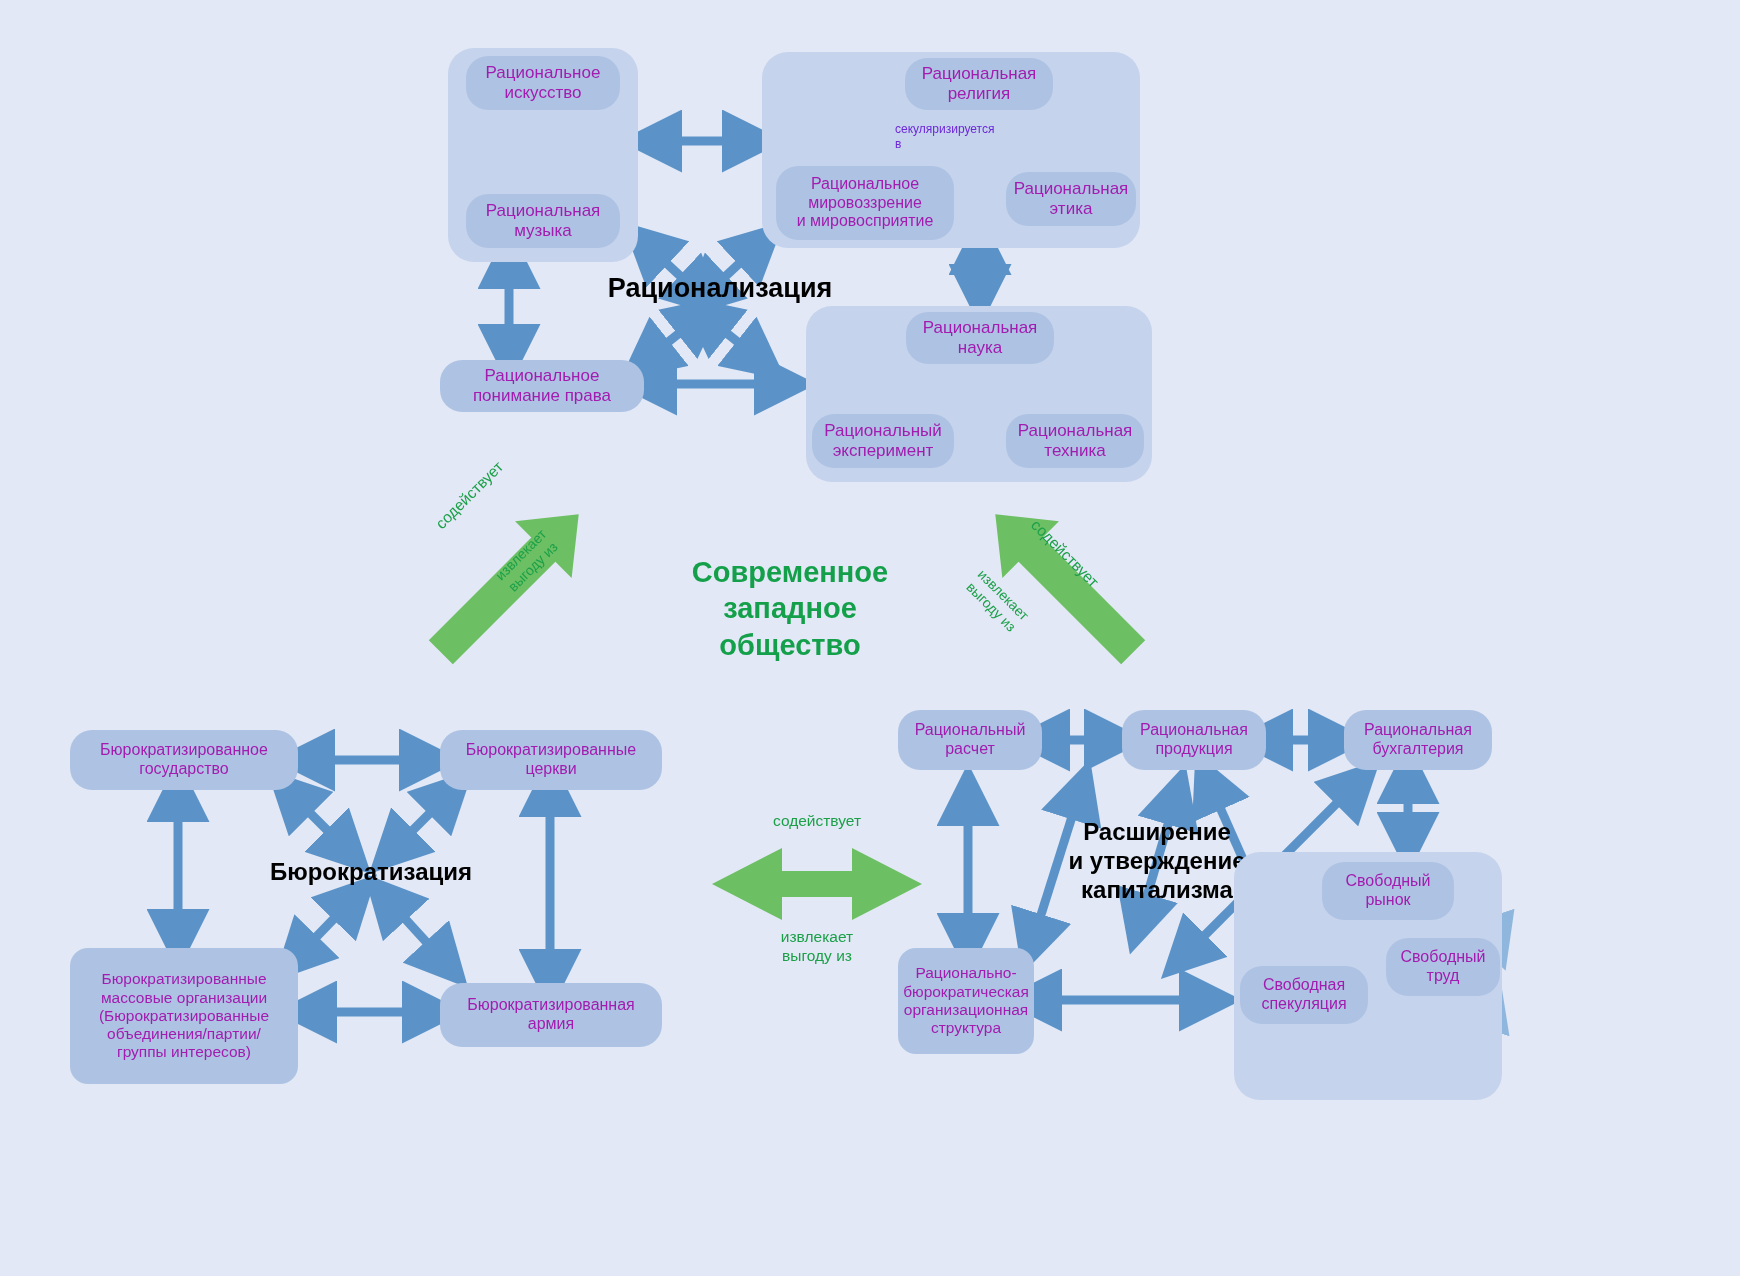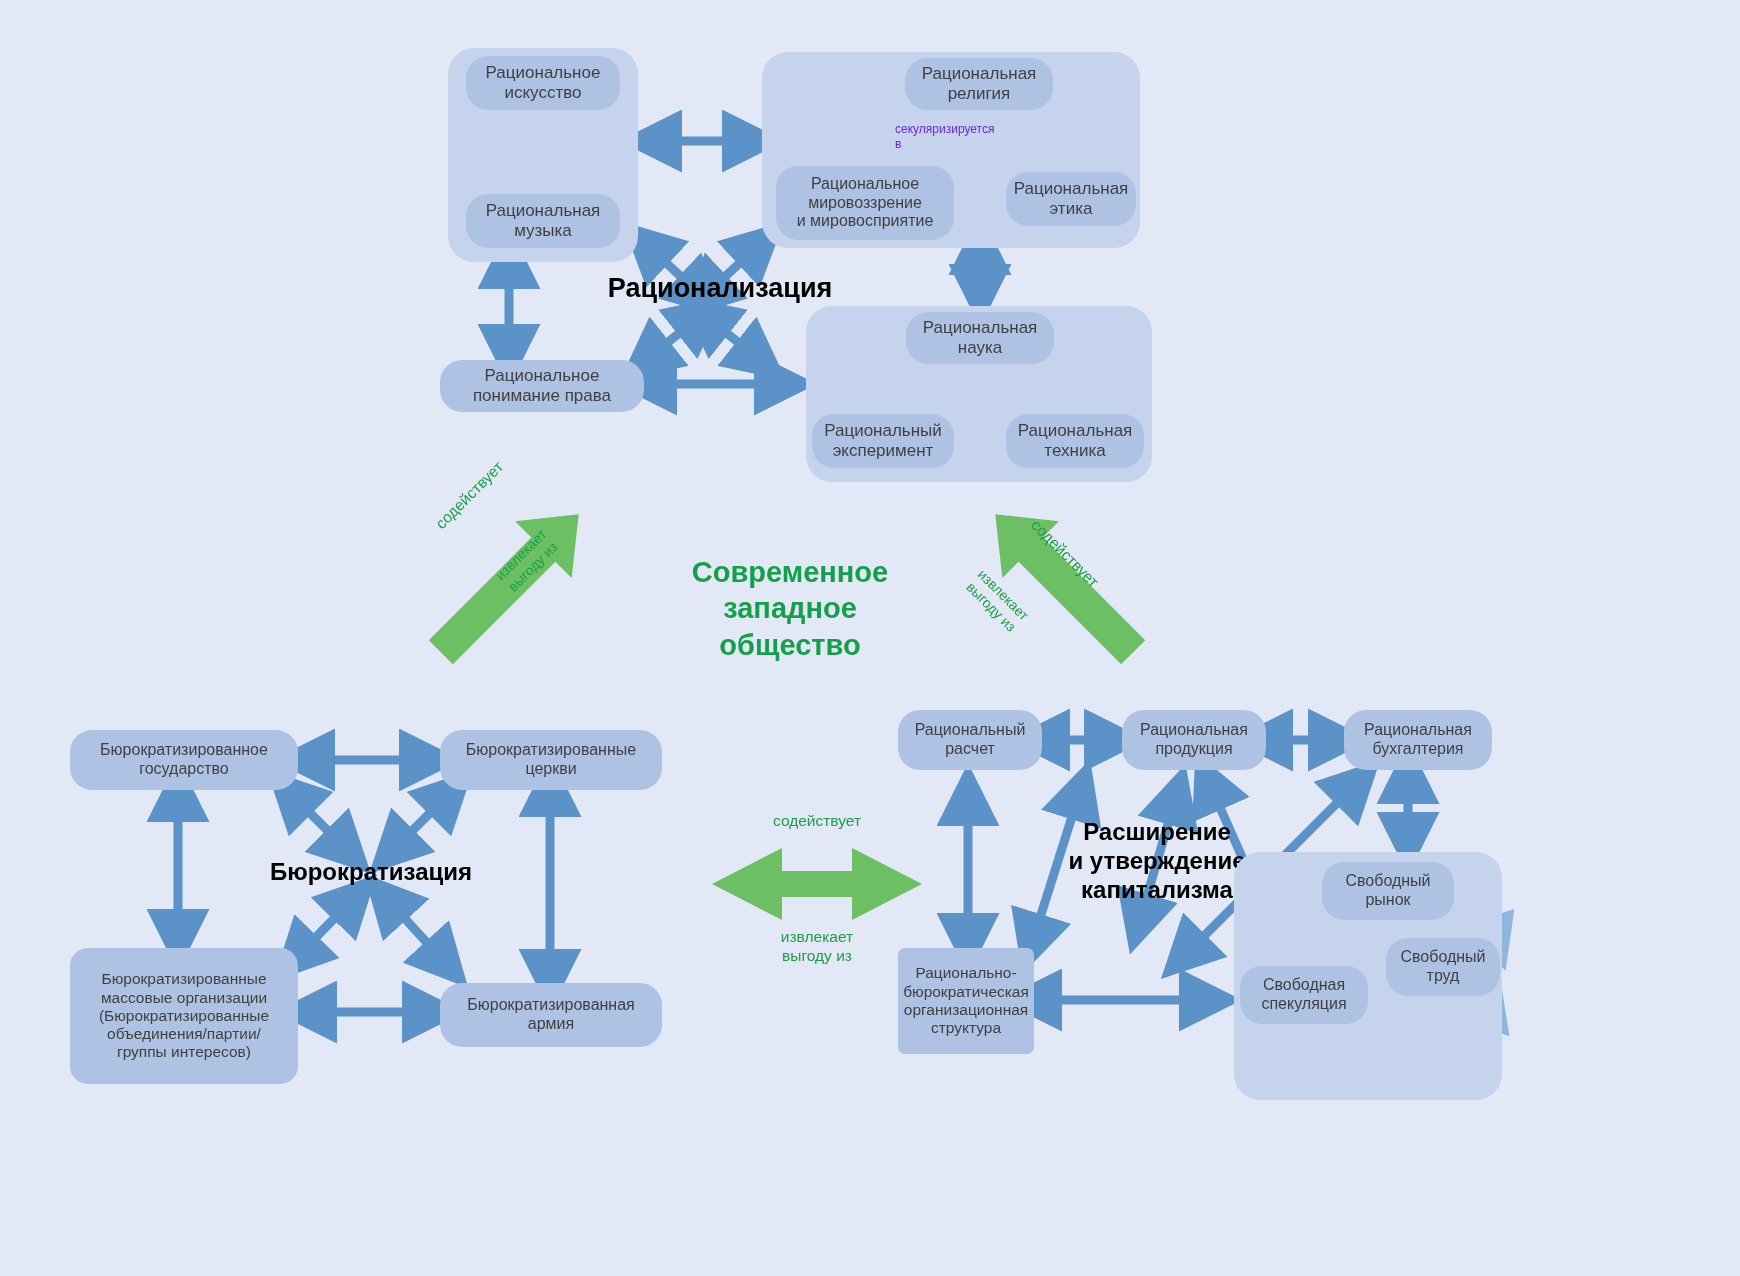--- a/index.html
+++ b/index.html
@@ -5,21 +5,21 @@
   html,body{margin:0;padding:0;background:#fff;}
   body{font-family:"Liberation Sans","DejaVu Sans",sans-serif;}
   #stage{position:relative;width:1740px;height:1276px;background:#e2e8f5;overflow:hidden;}
   #svg-layer{position:absolute;left:0;top:0;width:1740px;height:1276px;}
 
   .group-box{position:absolute;background:#c5d3ec;border-radius:26px;}
 
   .node{
     position:absolute;background:#aec3e3;border-radius:22px;
     display:flex;align-items:center;justify-content:center;text-align:center;
-    color:#404040;line-height:1.18;box-sizing:border-box;padding:4px 8px;
+    color:#a21caf;line-height:1.18;box-sizing:border-box;padding:4px 8px;
     font-size:17px;
   }
   .node.small{font-size:16px;}
   .node.tiny{font-size:15.5px;}
 
   .heading{
     position:absolute;color:#000000;font-weight:bold;text-align:center;
     line-height:1.2;
   }
   .heading.big{font-size:27px;}
@@ -283,21 +283,21 @@
       <span>бухгалтерия</span>
     </span>
   </div>
 
   <div class="heading mid" style="left:1012px;top:818px;width:290px;">
     <span>Расширение</span><br>
     <span>и утверждение</span><br>
     <span>капитализма</span>
   </div>
 
-  <div class="node tiny" style="left:898px;top:948px;width:136px;height:106px;border-radius:7px;">
+  <div class="node tiny" style="left:898px;top:948px;width:136px;height:106px;border-radius:18px;">
     <span>
       <span>Рационально-</span><br>
       <span>бюрократическая</span><br>
       <span>организационная</span><br>
       <span>структура</span>
     </span>
   </div>
 
   <div class="group-box" style="left:1234px;top:852px;width:268px;height:248px;"></div>
 

